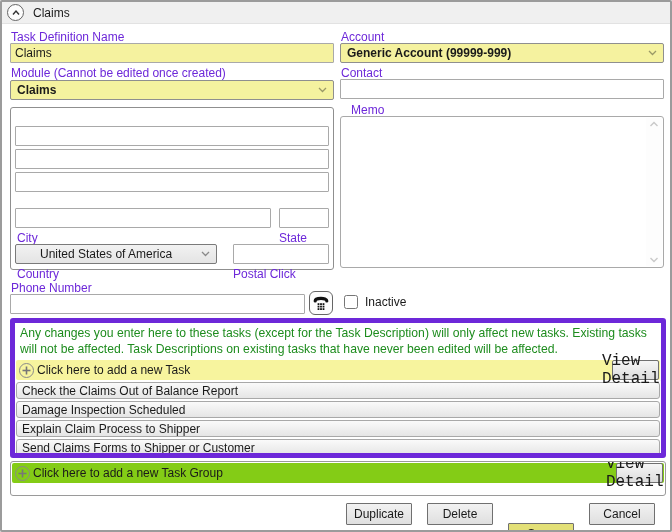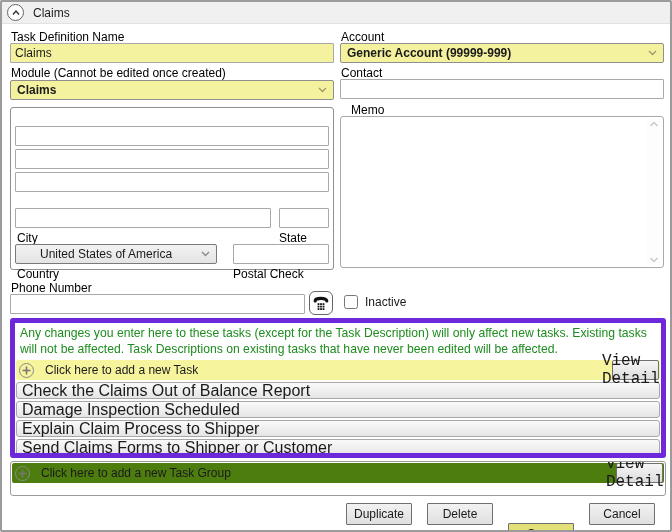--- a/index.html
+++ b/index.html
@@ -19,21 +19,21 @@
     display:flex; align-items:center; gap:9px; padding-left:5px;
   }
   .collapse-btn {
     width:17px; height:17px; border:1px solid #666; border-radius:50%;
     background:#FDFDFD; display:flex; align-items:center; justify-content:center;
     cursor:pointer;
   }
   .header-title { font-size:12px; color:#1A1A1A; }
 
   
-  .lbl { position:absolute; font-size:12px; color:#000000; white-space:nowrap; }
+  .lbl { position:absolute; font-size:12px; color:#6d28d9; white-space:nowrap; }
   .tb {
     position:absolute; height:20px; border:1px solid #A9A9A9; background:#FFF;
     font-family:"Liberation Sans", sans-serif; font-size:12px; padding:0 4px;
     border-radius:1px; color:#1A1A1A;
   }
   .tb.yellow { background:#F5F29F; }
   .combo {
     position:absolute; height:20px; border:1px solid #8F8F8F; border-radius:2px;
     display:flex; align-items:center; justify-content:space-between;
     padding:0 6px; cursor:pointer; font-size:12px;
@@ -75,38 +75,38 @@
   
   .tasks-box {
     position:absolute; left:8px; top:316px; width:656px; height:140px;
     border:5px solid #6d28d9; border-radius:3px; background:#FFF; overflow:hidden;
   }
   .notice {
     color:#1E8C1E; padding:2px 5px 3px 5px; line-height:16px; font-size:12.2px;
   }
   .add-row {
     position:relative; height:20px; margin:0 1px 2px 1px; background:#F7F49E;
-    display:flex; align-items:center; gap:11px; padding-left:3px; cursor:pointer;
+    display:flex; align-items:center; gap:3px; padding-left:3px; cursor:pointer;
     border-radius:2px;
   }
-  .add-row.white { background:#4d7c0f; margin:1px; }
+  .add-row.white { background:#84cc16; margin:1px; }
   .plus-circle {
     width:15px; height:15px; border:1px solid #8A8A8A; border-radius:50%;
     display:flex; align-items:center; justify-content:center; flex:0 0 auto;
   }
   .view-details {
     position:absolute; right:1px; top:0; height:20px; width:47px;
     background:linear-gradient(#F6F6F6,#DCDCDC); border:1px solid #707070;
     border-radius:2px; font-size:16px; display:flex; align-items:center;
     justify-content:center; cursor:pointer;font-family:Liberation Mono, monospace;
   }
   .task-row {
     height:17px; margin:2px 1px; border:1px solid #A8A8A8; border-radius:3px;
     background:linear-gradient(#FAFAFA,#E5E5E5);
-    display:flex; align-items:center; padding-left:5px; font-size:16px; cursor:pointer;
+    display:flex; align-items:center; padding-left:5px; font-size:12px; cursor:pointer;
   }
 
   
   .group-box {
     position:absolute; left:8px; top:459px; width:656px; height:35px;
     border:1px solid #9A9A9A; border-radius:3px; background:#FFF; overflow:hidden;
   }
 
   
   .footer {
@@ -165,21 +165,21 @@
     <span class="lbl" style="left:6px; top:123px;">Country</span>
     <div class="combo grey" style="left:4px; top:136px; width:202px;">
       <span>United States of America</span>
       <span class="chev">
         <svg width="9" height="6" viewBox="0 0 9 6">
             <polyline points="1,1 4.5,4.5 8,1" fill="none" stroke="#555" stroke-width="1.3"></polyline>
           </svg>
       </span>
     </div>
 
-    <span class="lbl" style="left:222px; top:123px;">Postal Check</span>
+    <span class="lbl" style="left:222px; top:123px;">Postal Click</span>
     <input class="tb" style="left: 222px; top: 136px; width: 96px;" value="">
   </div>
 
   <span class="lbl" style="left:9px; top:279px;">Phone Number</span>
   <input class="tb" style="left: 8px; top: 292px; width: 295px;" value="">
   <div class="phone-btn">
     <span>
       <svg width="16" height="16" viewBox="0 0 16 16">
         <path d="M2.2 6 C2.2 2.6, 13.8 2.6, 13.8 6" fill="none" stroke="#111" stroke-width="3.2" stroke-linecap="round"></path>
         <g fill="#111">

